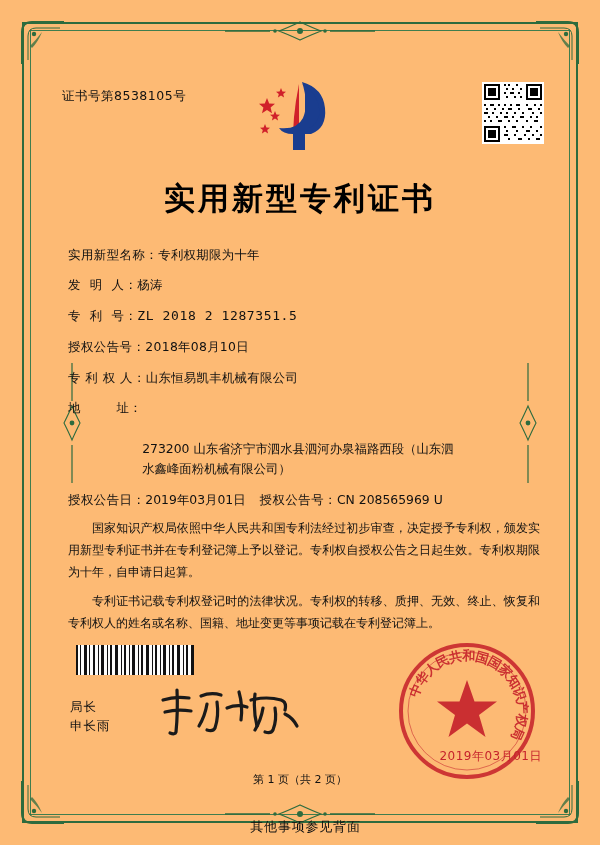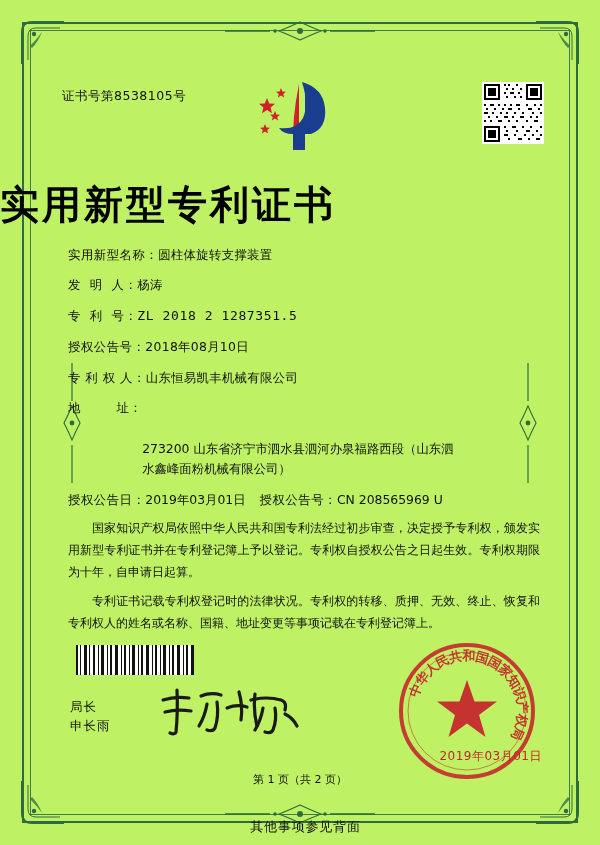--- a/index.html
+++ b/index.html
@@ -11,21 +11,21 @@
     width: 600px;
     height: 845px;
     font-family: "DejaVu Sans", "Liberation Sans", sans-serif;
     color: #1a1a1a;
     position: relative;
     overflow: hidden;
   }
   .page {
     position: absolute;
     inset: 0;
-    background: #bef264;
+    background: #fdba74;
     text-decoration: underline;
   }
 
   
   .border-outer {
     position: absolute;
     left: 22px; top: 22px; right: 22px; bottom: 22px;
     border: 2px solid #2e6b3e;
     box-sizing: border-box;
   }
@@ -71,22 +71,22 @@
   }
   .qr {
     position: absolute;
     right: 56px; top: 82px;
     width: 62px; height: 62px;
   }
 
   .title {
     position: absolute;
     left: 0; right: 0; top: 178px;
-    text-align: left;
-    font-size: 39px;
+    text-align: center;
+    font-size: 31px;
     font-weight: bold;
     letter-spacing: 3px;
     color: #000;
   }
 
   
   .fields {
     position: absolute;
     left: 68px; right: 60px; top: 246px;
     font-size: 12.4px;
@@ -360,21 +360,21 @@
       </g>
     </svg>
   </div>
 
   <div class="title">实用新型专利证书</div>
 
   <div class="fields">
 
     <div class="frow">
       <span class="flabel">实用新型名称：</span>
-      <span class="fvalue">圆柱体旋转支撑装置</span>
+      <span class="fvalue">专利权期限为十年</span>
     </div>
 
     <div class="frow">
       <span class="flabel">发  明  人：</span>
       <span class="fvalue">杨涛</span>
     </div>
 
     <div class="frow">
       <span class="flabel">专  利  号：</span>
       <span class="fvalue mono">ZL 2018 2 1287351.5</span>

